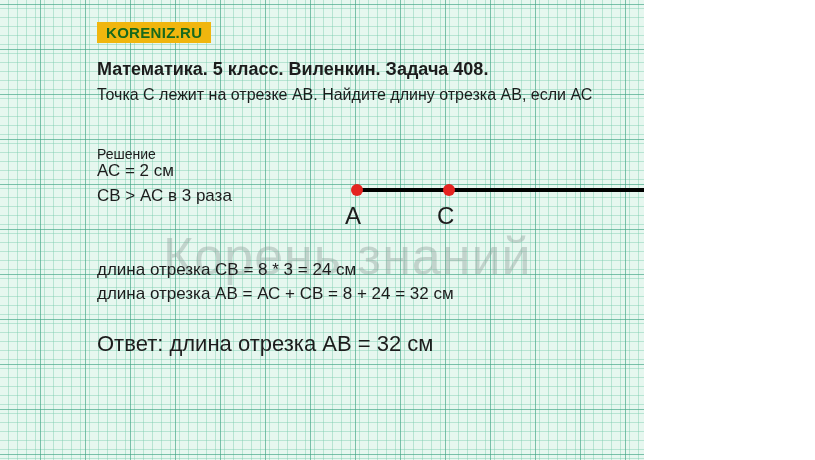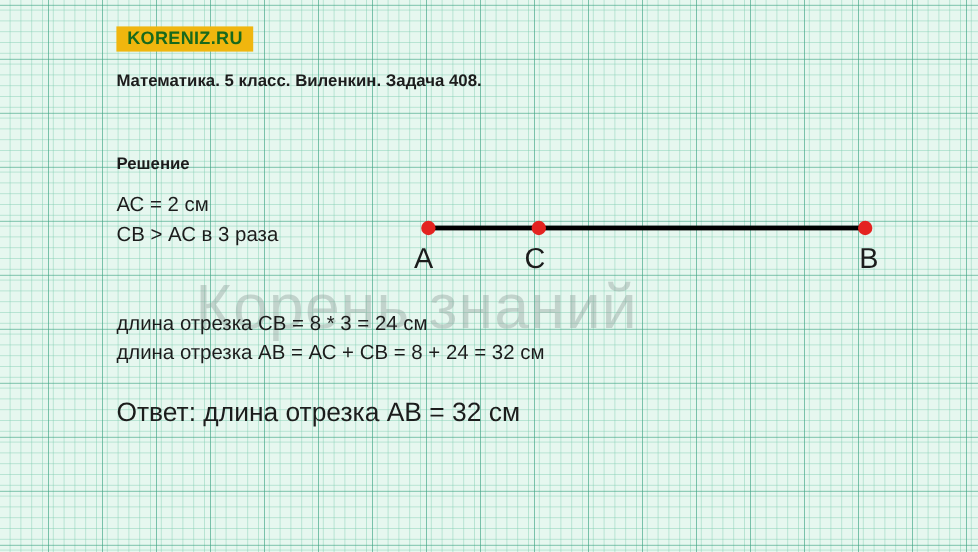--- a/index.html
+++ b/index.html
@@ -2,21 +2,21 @@
 <html><head>
 <meta charset="utf-8">
 <style>
   html, body { margin: 0; padding: 0; }
   body {
     font-family: "Liberation Sans", "DejaVu Sans", sans-serif;
     -webkit-font-smoothing: antialiased;
   }
   .page {
     position: relative;
-    width: 815px;
+    width: 644px;
     height: 460px;
     overflow: hidden;
     background-color: #e6f7ef;
     background-image:
       linear-gradient(to right, rgba(62,164,132,0.65) 1px, transparent 1px),
       linear-gradient(to bottom, rgba(62,164,132,0.65) 1px, transparent 1px),
       linear-gradient(to right, rgba(126,204,176,0.45) 1px, transparent 1px),
       linear-gradient(to bottom, rgba(126,204,176,0.45) 1px, transparent 1px);
     background-size: 45px 45px, 45px 45px, 9px 9px, 9px 9px;
     background-position: -5px -5px, -5px 4px, -1px -1px, -1px -1px;
@@ -29,35 +29,35 @@
     padding: 0 9px;
     background: #f0b60e;
     color: #17691c;
     font-weight: bold;
     font-size: 15px;
     line-height: 21px;
     letter-spacing: 0.3px;
   }
   .title {
     left: 97px; top: 59px;
-    font-size: 14px;
+    font-size: 18px;
     font-weight: bold;
     white-space: nowrap;
     text-align: center;
   }
   .problem {
     left: 97px; top: 84px;
     font-size: 16px;
     line-height: 22px;
     white-space: nowrap;
   }
   .solution-heading {
-    left: 97px; top: 128px;
+    left: 97px; top: 146px;
     font-size: 14px;
-    font-weight: bold;
+    font-weight: normal;
   }
   .given {
     left: 97px; top: 158px;
     font-size: 17px;
     line-height: 25px;
     white-space: nowrap;
   }
   .watermark {
     left: 163px; top: 226px;
     font-size: 52px;
@@ -109,20 +109,21 @@
 </head>
 <body>
 
 <div class="page">
 
   <div class="abs logo">KORENIZ.RU</div>
 
   <div class="abs title">Математика. 5 класс. Виленкин. Задача 408.</div>
 
   <div class="abs problem">
+    <div>Точка С лежит на отрезке АВ. Найдите длину отрезка АВ, если АС</div>
   </div>
 
   <div class="abs solution-heading">Решение</div>
 
   <div class="abs given">
     <div>АС = 2 см</div>
     <div>СВ &gt; АС в 3 раза</div>
   </div>
 
   <div class="abs watermark">Корень знаний</div>

